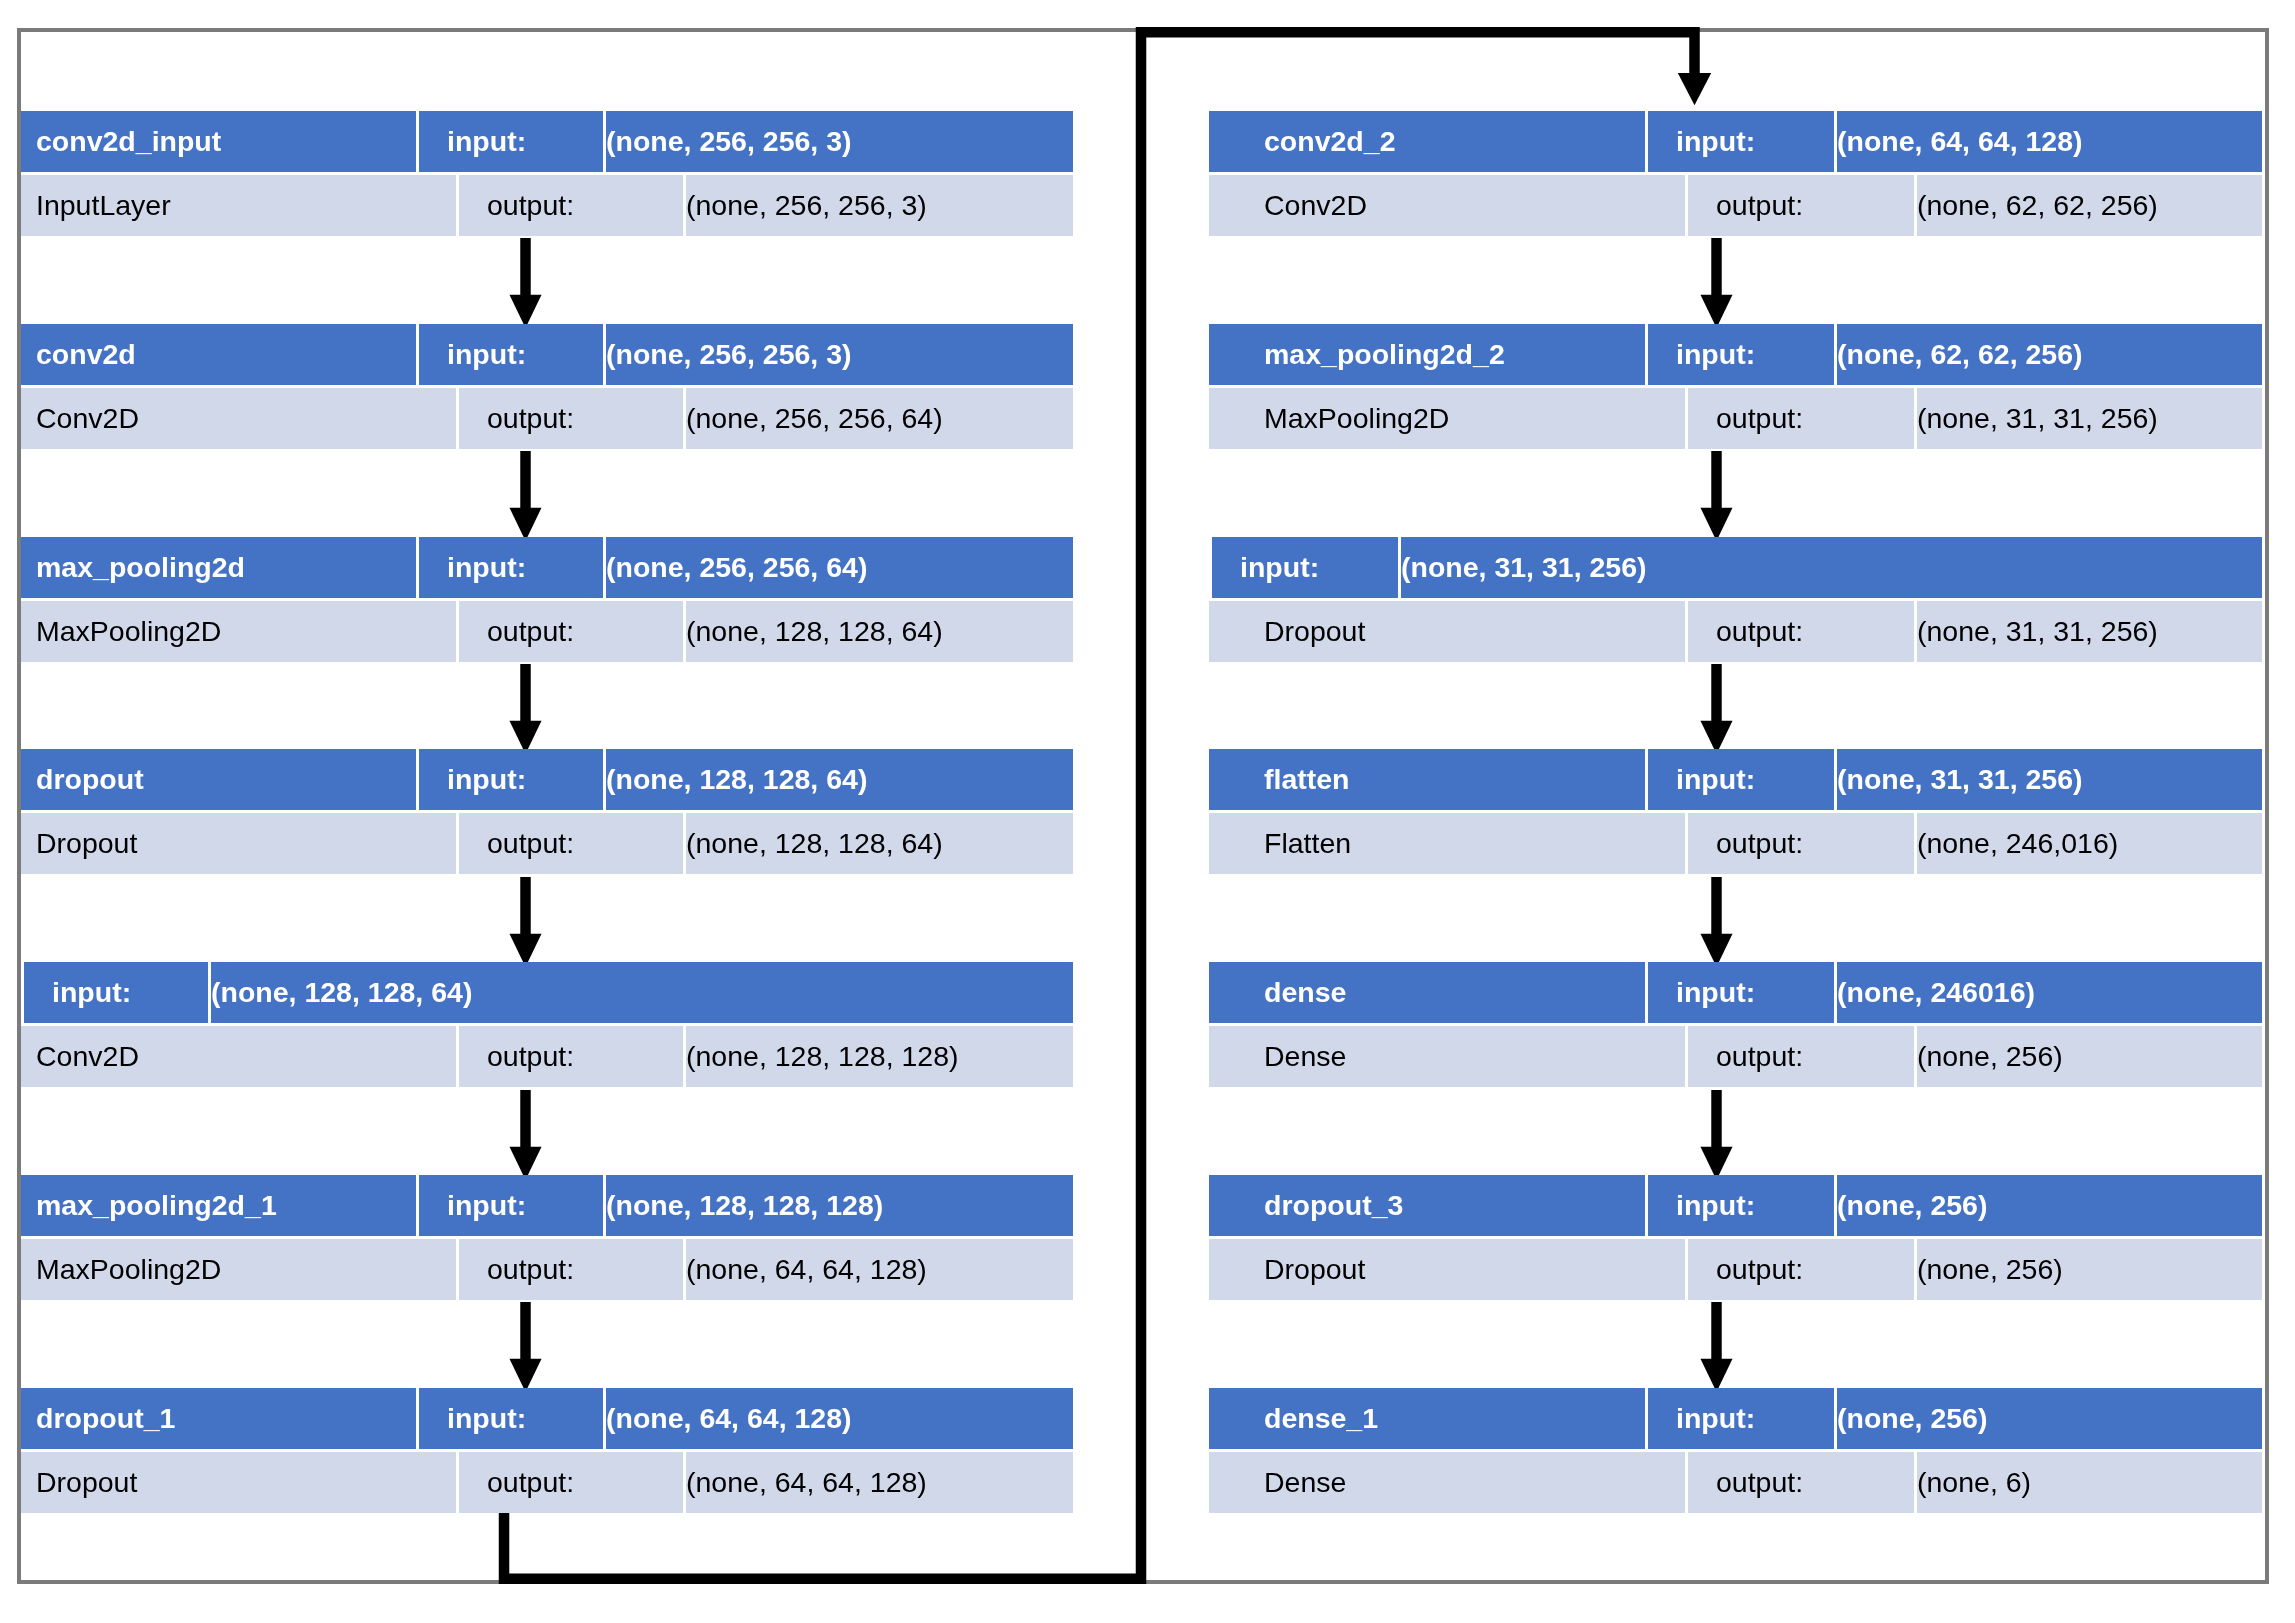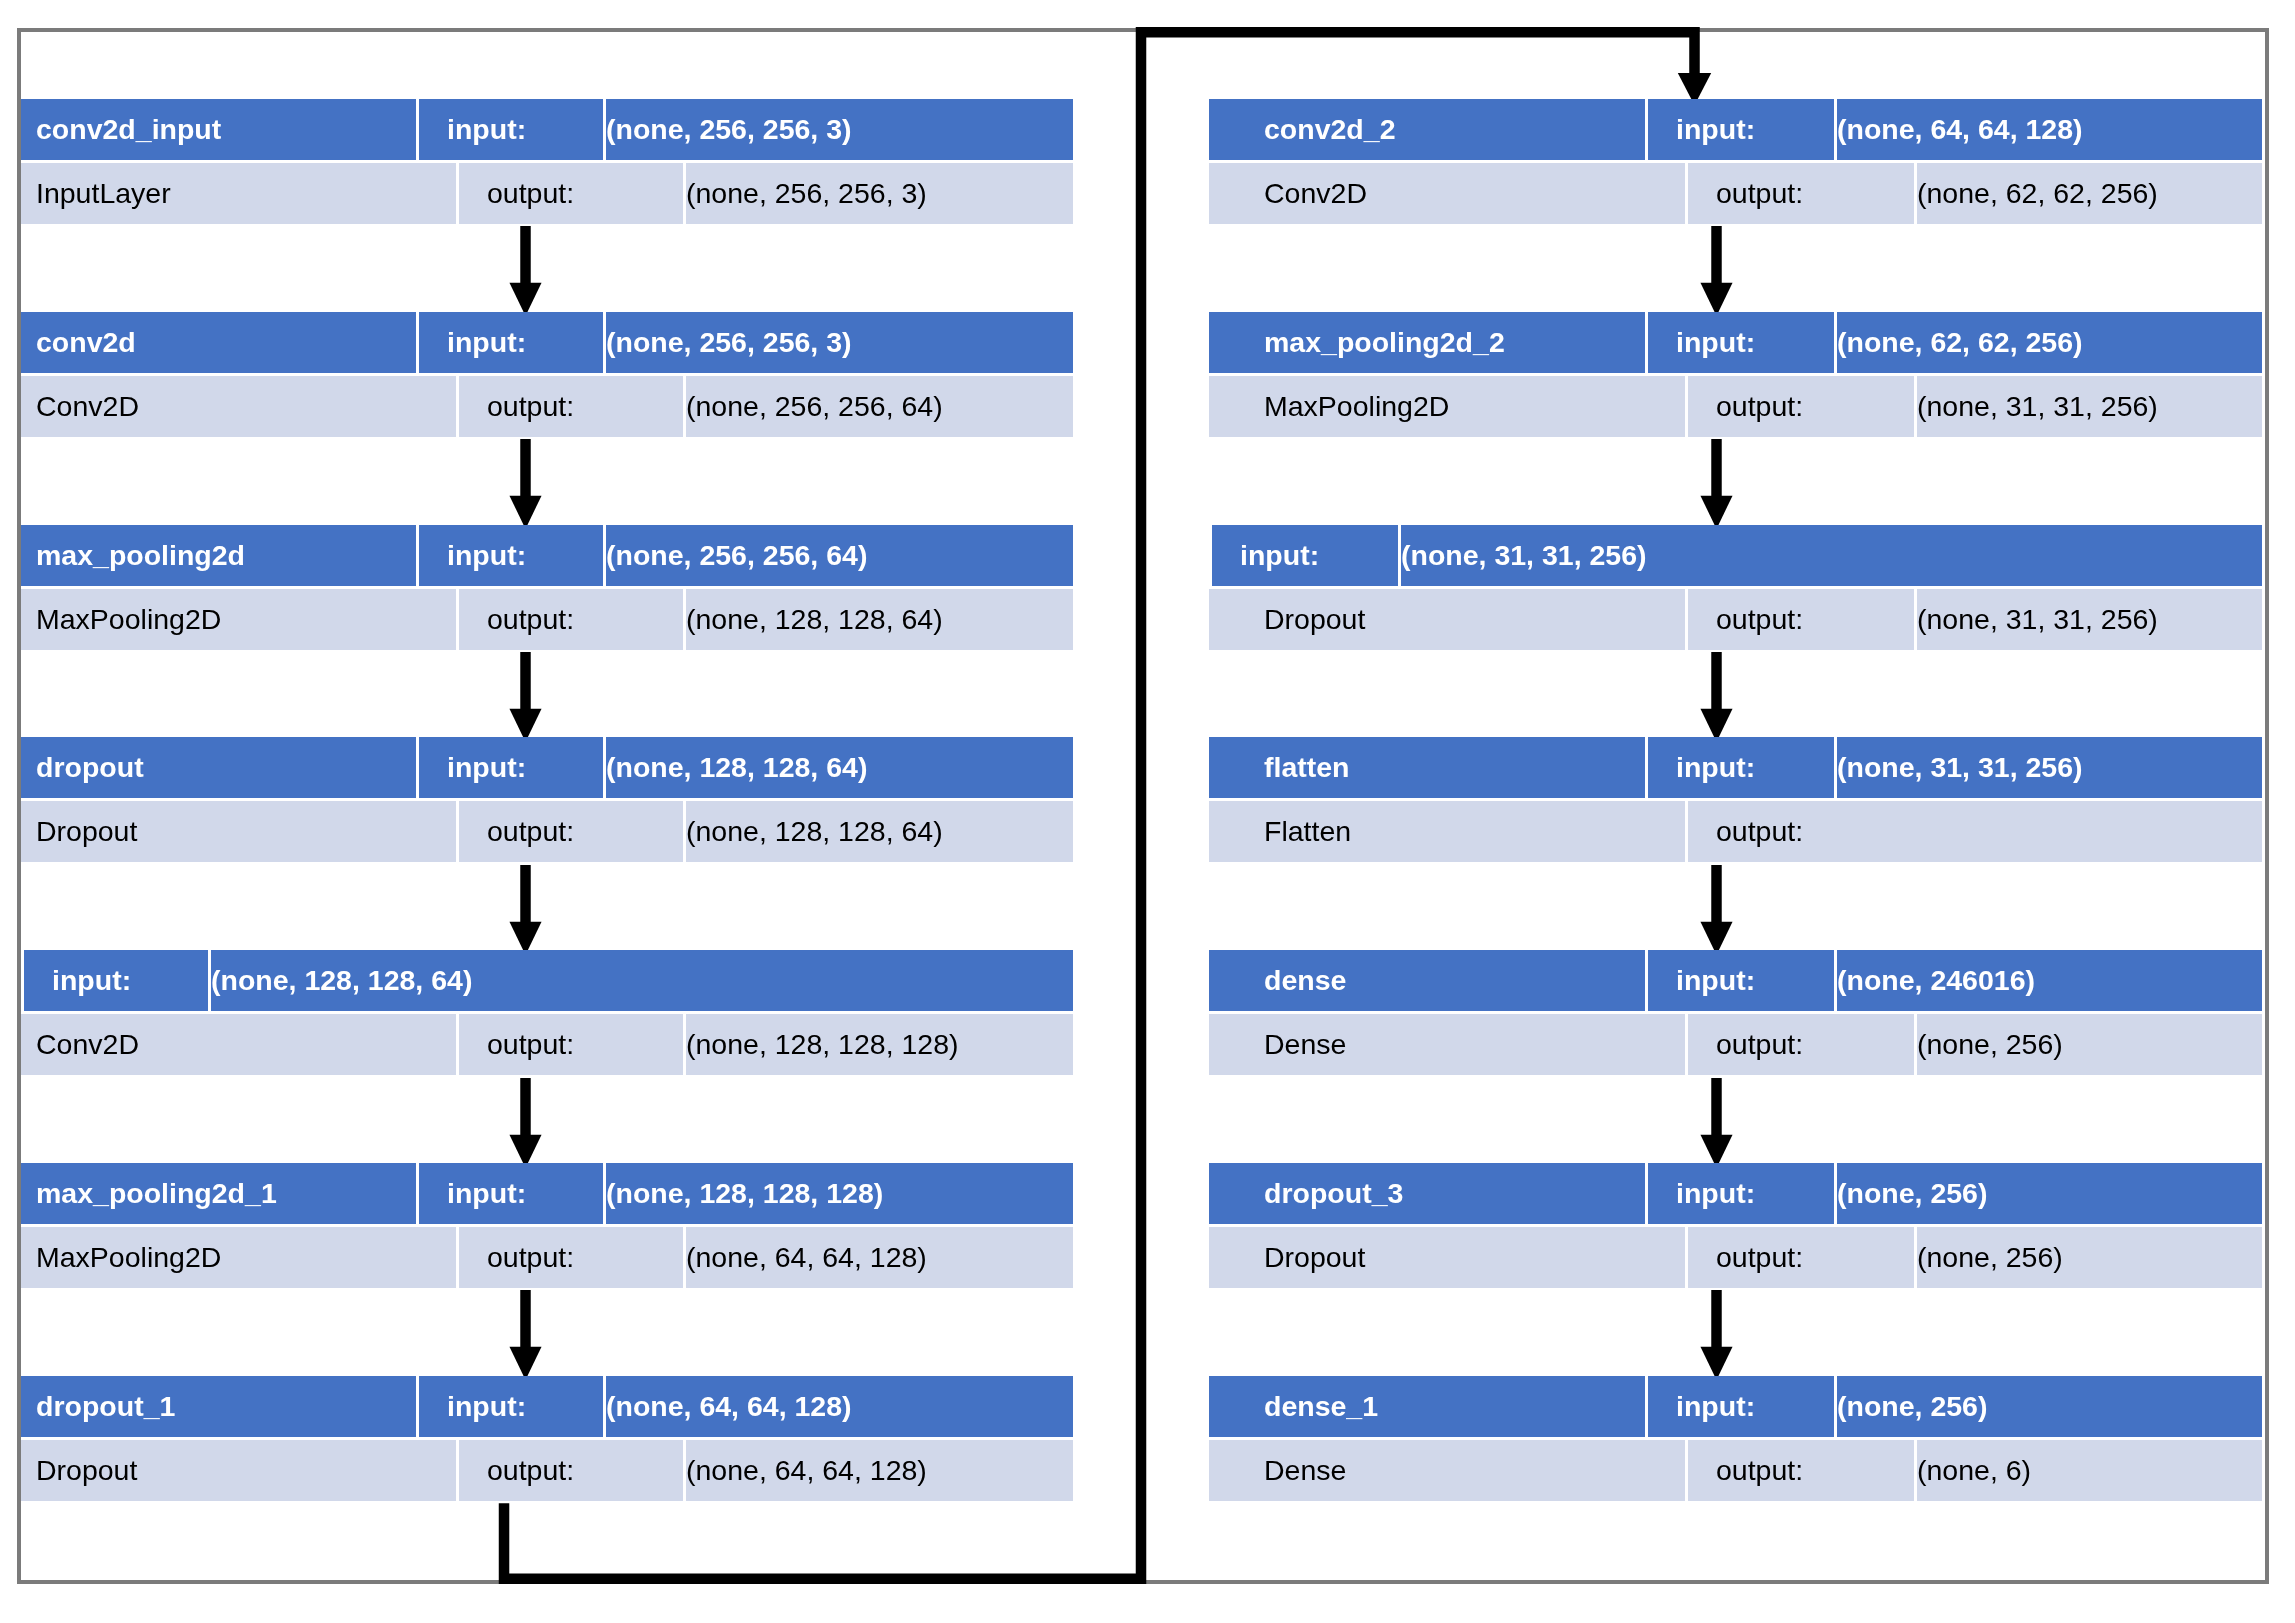--- a/index.html
+++ b/index.html
@@ -37,21 +37,21 @@
     left: 0;
     top: 0;
     width: 2295px;
     height: 1624px;
     pointer-events: none;
   }
 
   
   .column {
     position: absolute;
-    top: 0;
+    top: 12px;
     height: 1534px;
   }
   .column.left  { left: 21px;   width: 1052px; }
   .column.right { left: 1209px; width: 1053px; }
 
   
   .block {
     position: absolute;
     width: 100%;
     height: 125px;
@@ -286,20 +286,21 @@
 
     <div class="block" style="top:737px">
       <div class="row head">
         <div class="cell c-name">flatten</div>
         <div class="cell c-io">input:</div>
         <div class="cell c-shape">(none, 31, 31, 256)</div>
       </div>
       <div class="row body">
         <div class="cell c-name">Flatten</div>
         <div class="cell c-io">output:</div>
+        <div class="cell c-shape">(none, 246,016)</div>
       </div>
     </div>
     <svg class="arrow" style="top:865px" viewBox="0 0 60 146" xmlns="http://www.w3.org/2000/svg">
       <line x1="30" y1="0" x2="30" y2="105" stroke="#000" stroke-width="17"></line>
       <polygon points="30,146 4,92 56,92" fill="#000"></polygon>
     </svg>
 
     <div class="block" style="top:950px">
       <div class="row head">
         <div class="cell c-name">dense</div>

